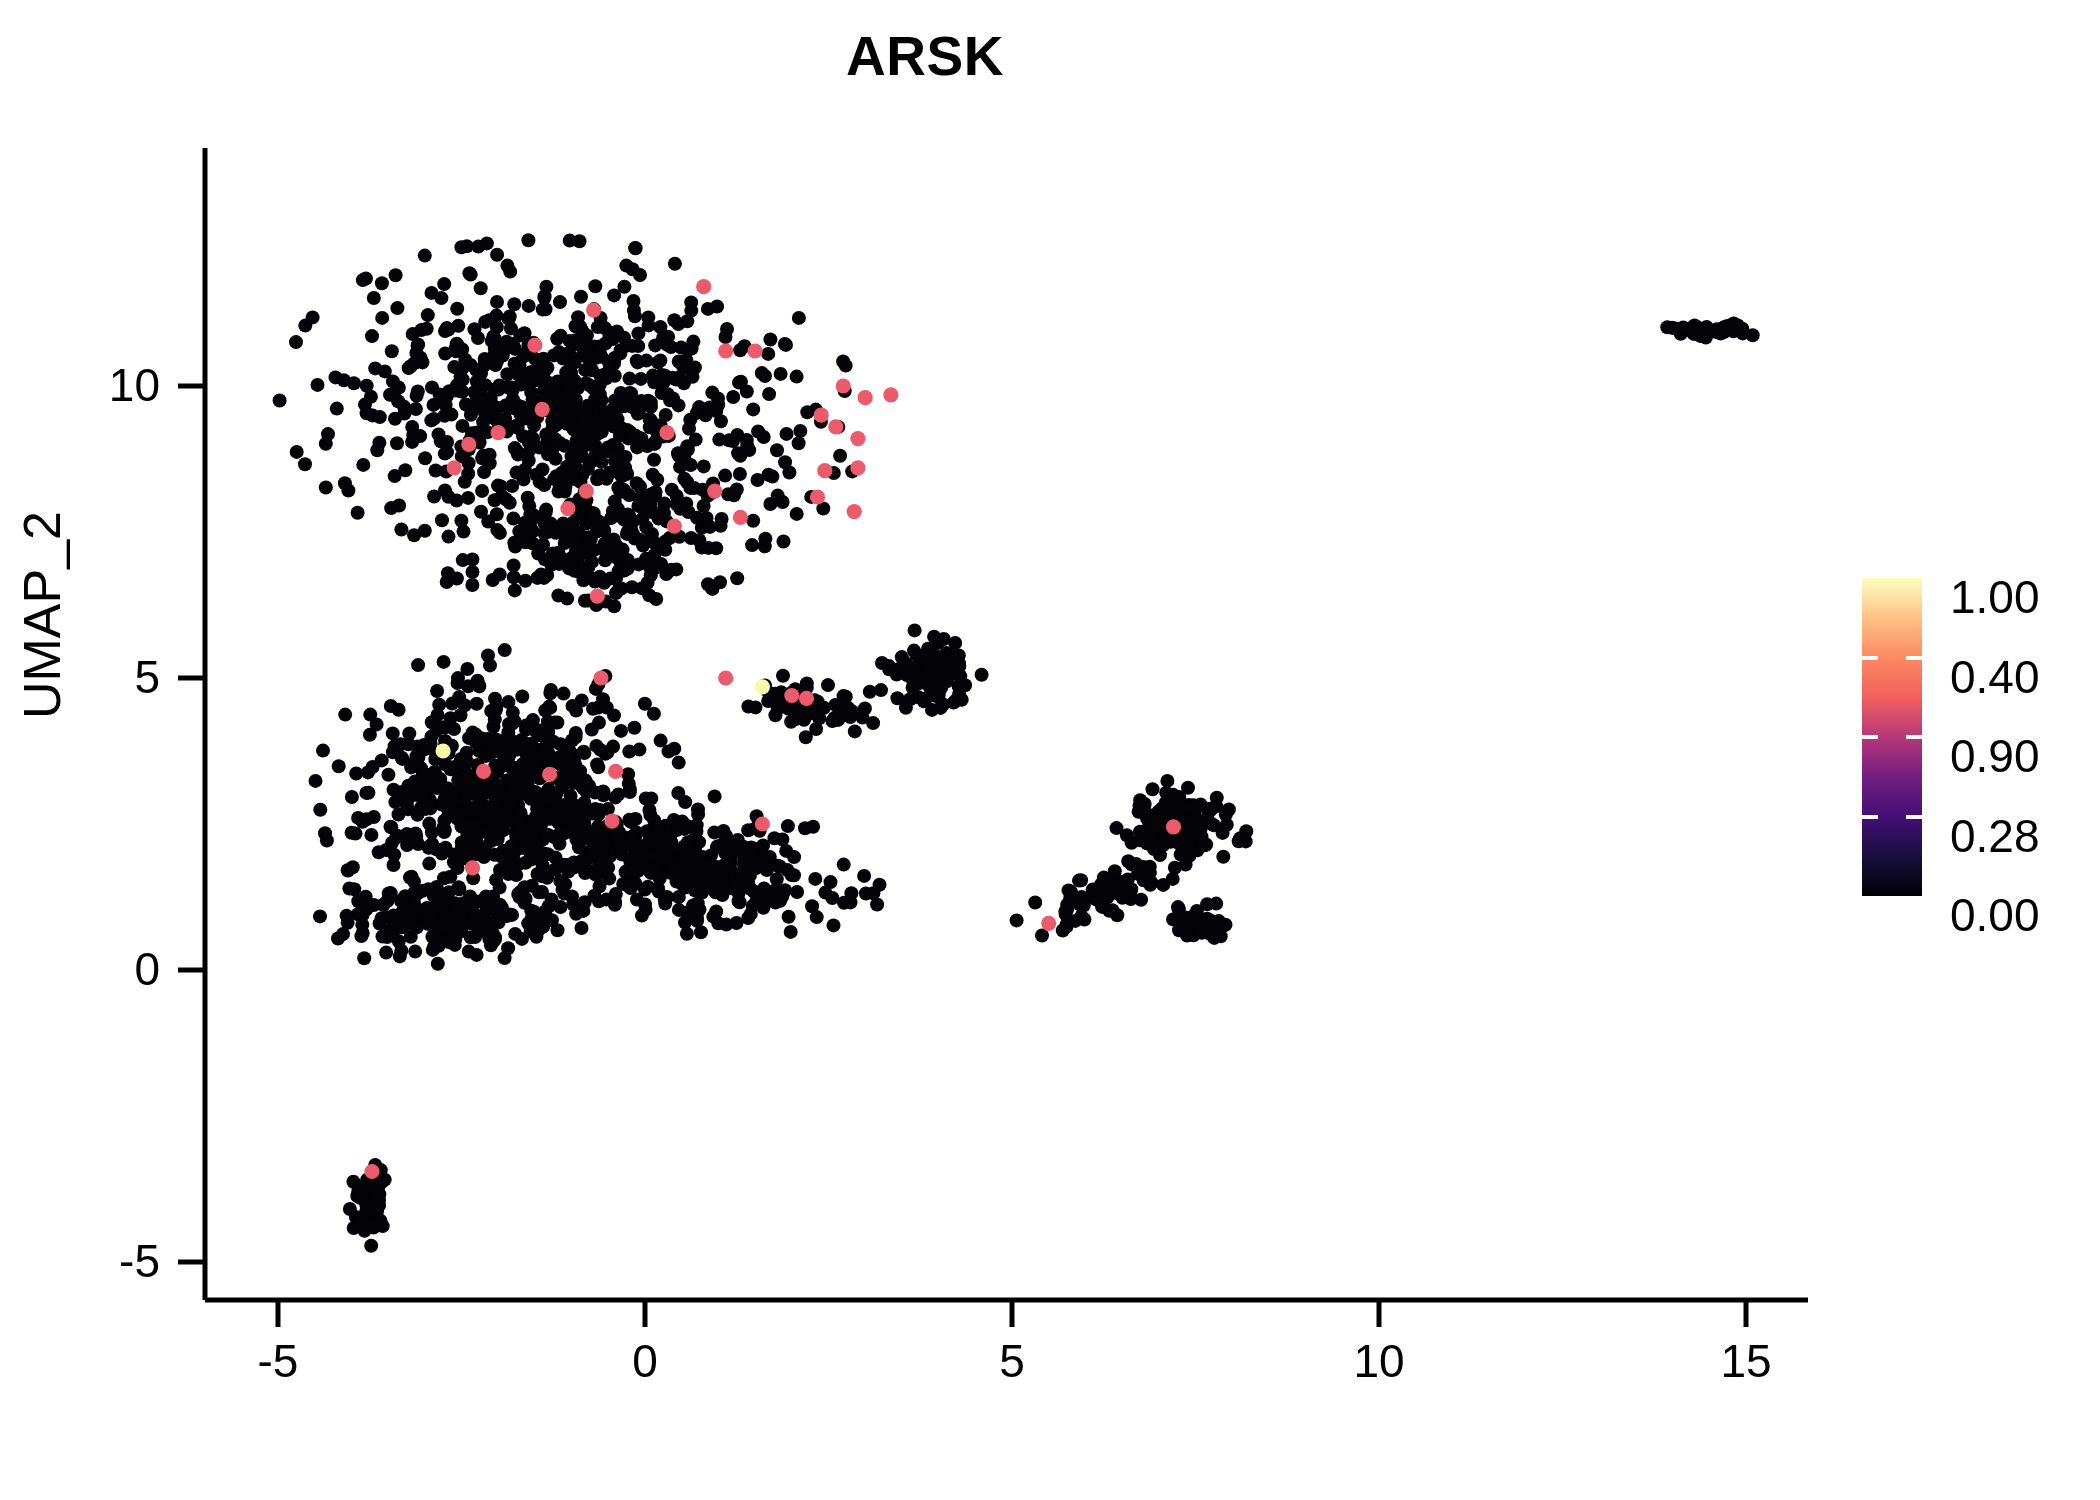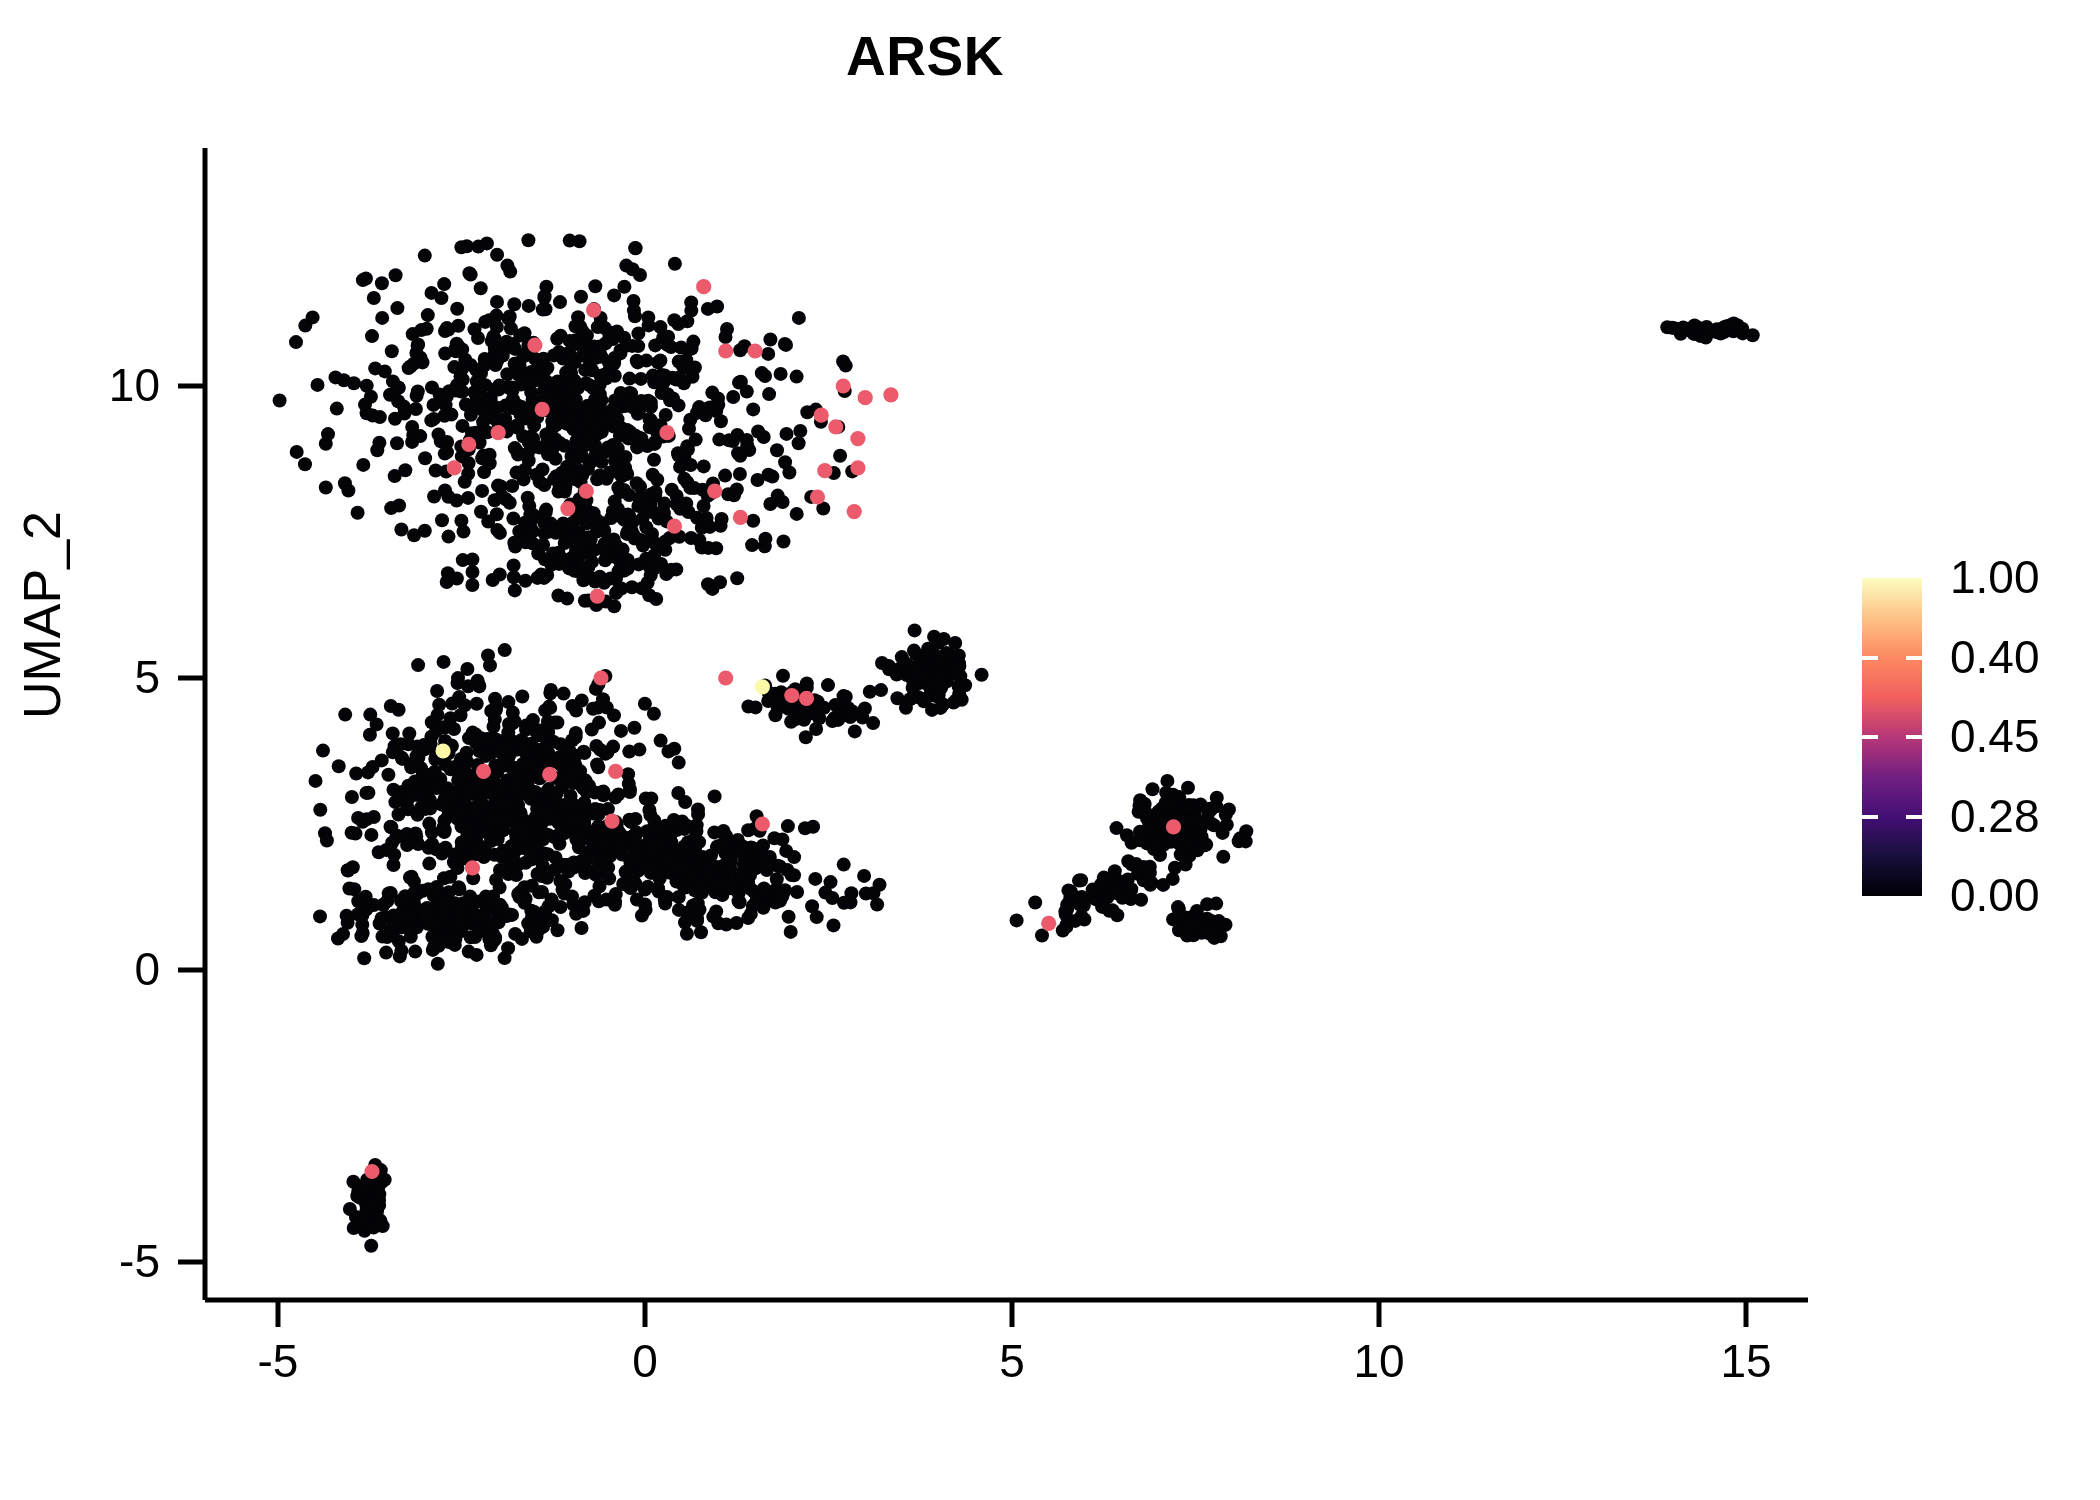--- a/index.html
+++ b/index.html
@@ -74,20 +74,21 @@
     color: #000000;
     width: 160px;
     font-family: "Liberation Sans", sans-serif;
   }
   .legend-label {
     position: absolute;
     font-size: 46px;
     color: #000000;
     font-family: "Liberation Sans", sans-serif;
     white-space: nowrap;
+    margin-top: 20px;
   }
   #legend-bar {
     position: absolute;
     left: 1862px;
     top: 578px;
     width: 60px;
     height: 318px;
   }
   .legend-tick {
     position: absolute;
@@ -2864,21 +2865,21 @@
 
   <div id="legend">
     <div id="legend-bar" style="background: linear-gradient(rgb(252, 253, 191), rgb(254, 194, 135), rgb(252, 137, 97), rgb(241, 96, 93), rgb(183, 55, 121), rgb(114, 31, 129), rgb(68, 15, 118), rgb(24, 15, 61), rgb(0, 0, 4));"></div>
     <div id="legend-labels">
         <div class="legend-label" style="left:1950px; top:550px;">1.00</div>
         <div class="legend-tick" style="left:1862px; top:655.5px;"></div>
         <div class="legend-tick" style="left:1906px; top:655.5px;"></div>
         <div class="legend-label" style="left:1950px; top:629.5px;">0.40</div>
         <div class="legend-tick" style="left:1862px; top:735px;"></div>
         <div class="legend-tick" style="left:1906px; top:735px;"></div>
-        <div class="legend-label" style="left:1950px; top:709px;">0.45</div>
+        <div class="legend-label" style="left:1950px; top:709px;">0.90</div>
         <div class="legend-tick" style="left:1862px; top:814.5px;"></div>
         <div class="legend-tick" style="left:1906px; top:814.5px;"></div>
         <div class="legend-label" style="left:1950px; top:788.5px;">0.28</div>
         <div class="legend-label" style="left:1950px; top:868px;">0.00</div>
       </div>
   </div>
 
 </div>
 
 </body></html>

